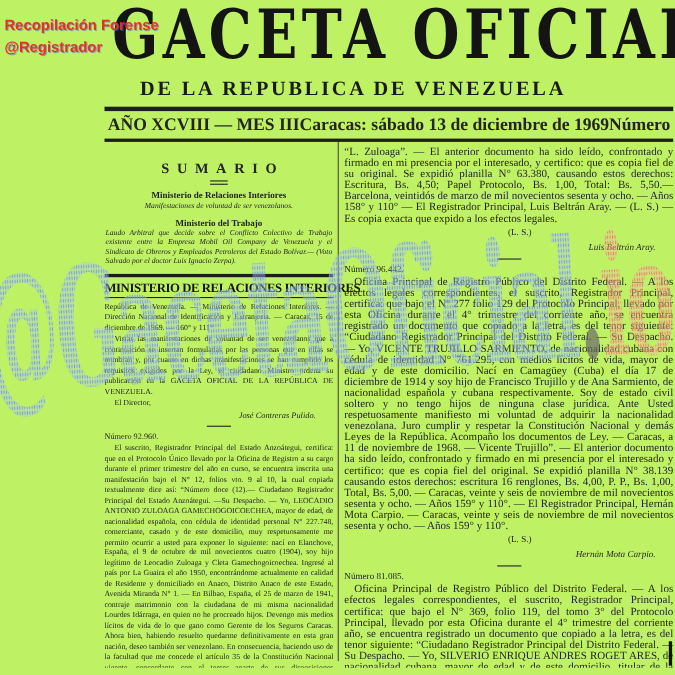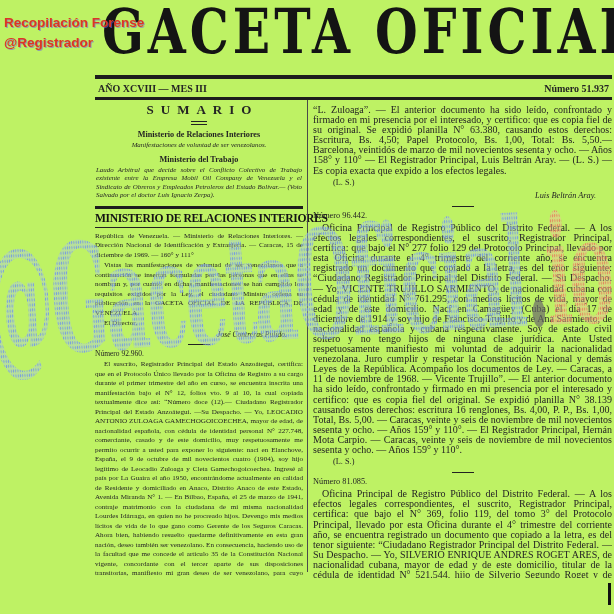--- a/index.html
+++ b/index.html
@@ -28,31 +28,31 @@
   }
   .masthead-sub {
     font-weight:bold; font-size:18.5px; letter-spacing:2.5px;
     white-space:nowrap; padding-right:70px; margin-top:1px; color:#1a1a1a;
   }
   .rule { margin-left:95px; width:517px; height:3.5px; background:#1d1d1d; }
   .rule.r1 { margin-top:5px; }
   .dateline {
     margin-left:95px; width:517px; box-sizing:border-box;
     display:flex; justify-content:space-between; align-items:center;
-    font-weight:bold; font-size:10px; padding:4px 3px 3px 3px; white-space:nowrap;
+    font-weight:bold; font-size:16px; padding:4px 3px 3px 3px; white-space:nowrap;
   }
 
   
   .columns { margin-left:95px; width:517px; display:flex; height:478px; overflow:hidden; }
   .col-left { width:208px; box-sizing:border-box; }
   .col-divider { width:1px; background:#4a4a4a; margin:0 3px 6px 4px; }
   .col-right { flex:1; box-sizing:border-box; padding-left:2px;
                font-size:8.1px; line-height:10.1px; }
 
-  .sumario { padding-top:2px; }
+  .sumario { padding-top:16px; }
   .sumario-title { text-align:center; font-weight:bold; font-size:13px;
                    letter-spacing:7px; text-indent:7px; }
   .sumario-dash { width:16px; height:2px; border-top:1px solid #222;
                   border-bottom:1px solid #222; margin:3px auto 2px; }
   .sum-heading { text-align:center; font-weight:bold; font-size:8.2px; margin-top:5px; }
   .sum-entry { font-style:italic; font-size:6.9px; line-height:8.6px;
                text-align:justify; margin-top:2px; padding:0 1px; }
   .sum-entry.single { text-align:center; }
   .rule-col { height:3px; background:#1d1d1d; margin-top:6px; }
   .section-title { text-align:center; font-weight:bold; font-size:11.6px;
@@ -66,21 +66,21 @@
                  text-align:justify; }
   .indent { text-indent:9px; }
   .director { font-size:7.1px; text-indent:9px; margin-top:1px; }
   .signature { text-align:right; font-style:italic; padding-right:16px;
                margin-top:3px; font-size:7.6px; }
   .col-right .signature { font-size:8.3px; }
   .dash-sep { width:22px; height:1px; background:#222; margin:5px auto 4px; }
   .numero { margin-bottom:2px; font-size:7.5px; }
   .col-right .numero { font-size:8.3px; }
   .ls { text-indent:20px; margin-top:2px; font-size:7.5px; }
-  .col-right .ls { font-size:8.3px; }
+  .col-right .ls { font-size:8.3px;text-align:center; }
   .col-right .first { padding-top:5px; }
 
   
   .watermark {
     position:absolute; top:228px; left:-14px; z-index:5;
     white-space:nowrap; pointer-events:none;
     font-family:"DejaVu Serif", serif; font-weight:bold;
     font-size:150px; letter-spacing:-6px; line-height:150px;
     transform:rotate(-3.2deg); transform-origin:left center;
   }
@@ -104,26 +104,28 @@
 
 <div class="page">
 
   <div class="annotation">
     <div>Recopilación Forense</div>
     <div>@Registrador</div>
   </div>
 
   <div class="masthead">
     <div class="masthead-title">GACETA OFICIAL</div>
+    <div class="masthead-sub">DE LA REPUBLICA DE VENEZUELA</div>
   </div>
 
   <div class="rule r1"></div>
 
   <div class="dateline">
     <span>AÑO XCVIII — MES III</span>
+    <span>Caracas: sábado 13 de diciembre de 1969</span>
     <span>Número 51.937</span>
   </div>
 
   <div class="rule"></div>
 
   <div class="columns">
 
     <div class="col-left body-text">
       <div class="sumario">
         <div class="sumario-title">SUMARIO</div>
@@ -149,20 +151,21 @@
     <div class="col-divider"></div>
 
     <div class="col-right">
       <p class="first">“L. Zuloaga”. — El anterior documento ha sido leído, confrontado y firmado en mi presencia por el interesado, y certifico: que es copia fiel de su original. Se expidió planilla N° 63.380, causando estos derechos: Escritura, Bs. 4,50; Papel Protocolo, Bs. 1,00, Total: Bs. 5,50.— Barcelona, veintidós de marzo de mil novecientos sesenta y ocho. — Años 158° y 110° — El Registrador Principal, Luis Beltrán Aray. — (L. S.) — Es copia exacta que expido a los efectos legales.</p>
       <div class="ls">(L. S.)</div>
       <div class="signature">Luis Beltrán Aray.</div>
       <div class="dash-sep"></div>
       <div class="numero">Número 96.442.</div>
       <p class="indent">Oficina Principal de Registro Público del Distrito Federal. — A los efectos legales correspondientes, el suscrito, Registrador Principal, certifica: que bajo el N° 277 folio 129 del Protocolo Principal, llevado por esta Oficina durante el 4° trimestre del corriente año, se encuentra registrado un documento que copiado a la letra, es del tenor siguiente: “Ciudadano Registrador Principal del Distrito Federal. — Su Despacho. — Yo, VICENTE TRUJILLO SARMIENTO, de nacionalidad cubana con cédula de identidad N° 761.295, con medios lícitos de vida, mayor de edad y de este domicilio. Nací en Camagüey (Cuba) el día 17 de diciembre de 1914 y soy hijo de Francisco Trujillo y de Ana Sarmiento, de nacionalidad española y cubana respectivamente. Soy de estado civil soltero y no tengo hijos de ninguna clase jurídica. Ante Usted respetuosamente manifiesto mi voluntad de adquirir la nacionalidad venezolana. Juro cumplir y respetar la Constitución Nacional y demás Leyes de la República. Acompaño los documentos de Ley. — Caracas, a 11 de noviembre de 1968. — Vicente Trujillo”. — El anterior documento ha sido leído, confrontado y firmado en mi presencia por el interesado y certifico: que es copia fiel del original. Se expidió planilla N° 38.139 causando estos derechos: escritura 16 renglones, Bs. 4,00, P. P., Bs. 1,00, Total, Bs. 5,00. — Caracas, veinte y seis de noviembre de mil novecientos sesenta y ocho. — Años 159° y 110°. — El Registrador Principal, Hernán Mota Carpio. — Caracas, veinte y seis de noviembre de mil novecientos sesenta y ocho. — Años 159° y 110°.</p>
       <div class="ls">(L. S.)</div>
+      <div class="signature">Hernán Mota Carpio.</div>
       <div class="dash-sep"></div>
       <div class="numero">Número 81.085.</div>
       <p class="indent">Oficina Principal de Registro Público del Distrito Federal. — A los efectos legales correspondientes, el suscrito, Registrador Principal, certifica: que bajo el N° 369, folio 119, del tomo 3° del Protocolo Principal, llevado por esta Oficina durante el 4° trimestre del corriente año, se encuentra registrado un documento que copiado a la letra, es del tenor siguiente: “Ciudadano Registrador Principal del Distrito Federal. — Su Despacho. — Yo, SILVERIO ENRIQUE ANDRES ROGET ARES, de nacionalidad cubana, mayor de edad y de este domicilio, titular de la cédula de identidad N° 521.544, hijo de Silverio Segundo Roget y de Diana Gertrudis Ares, ambos cubanos, nació en Veguita, provincia de Oriente, Cuba, el día 4 de febrero de 1947, soltero, el</p>
     </div>
   </div>
 
   <div class="watermark">
     <span class="wm-inner"><span class="wm-main">@GacetaOficial</span><span class="wm-dot">.</span><span class="wm-io">io</span></span>
   </div>
 

